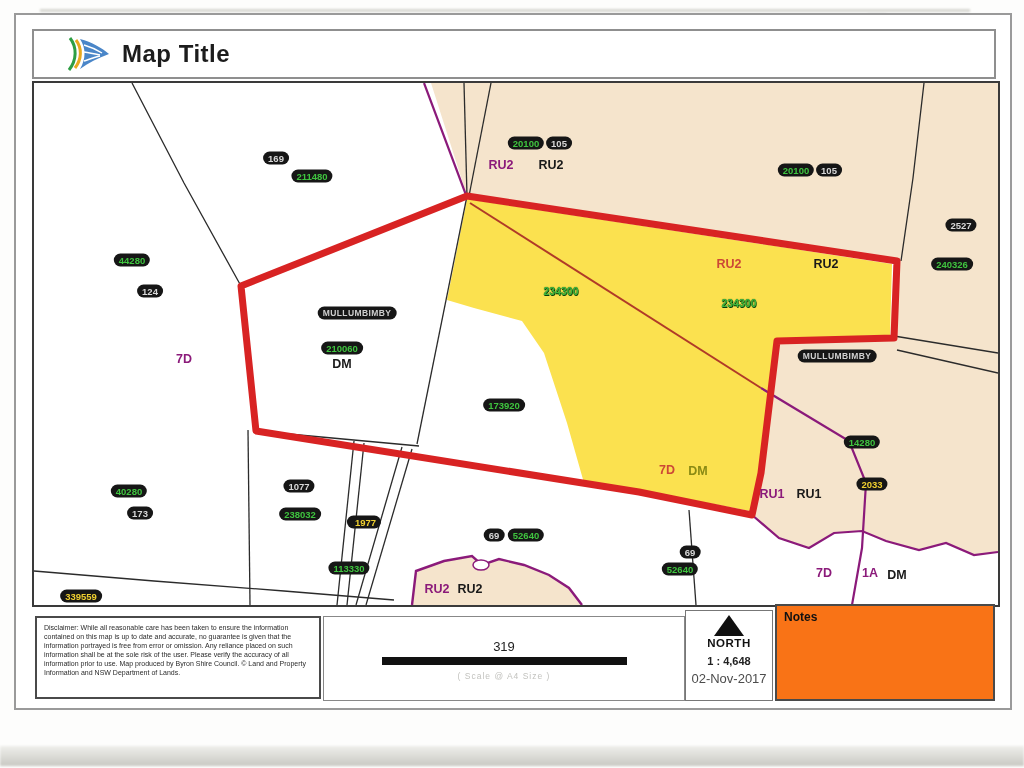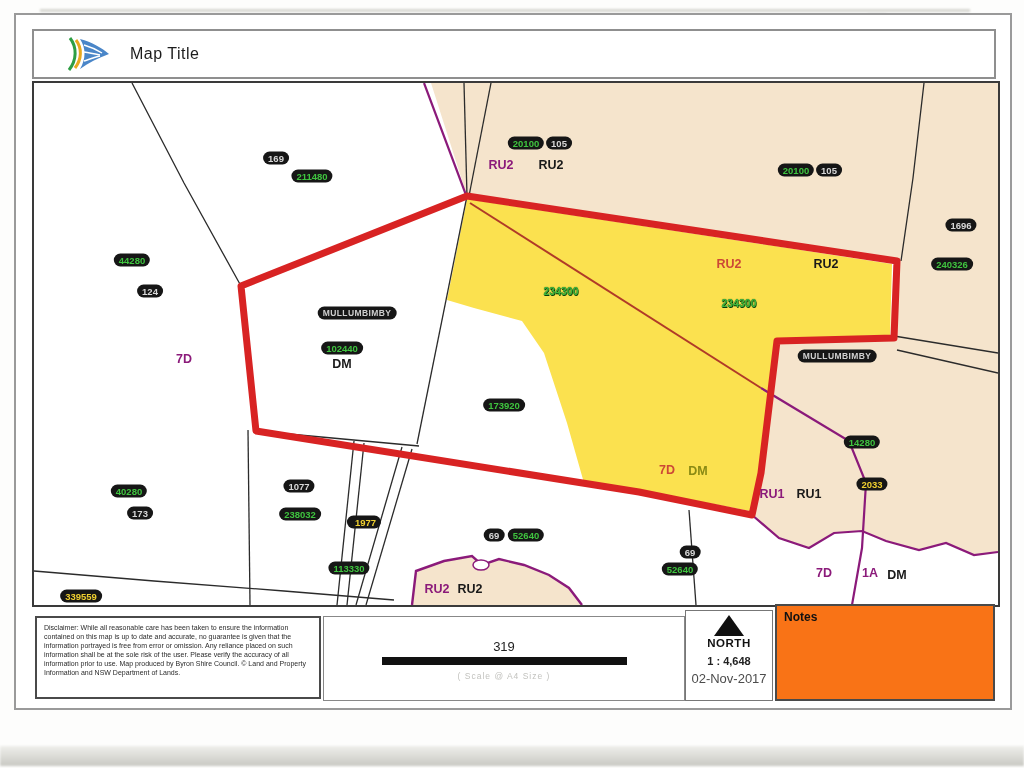--- a/index.html
+++ b/index.html
@@ -23,21 +23,21 @@
   .scan-top-line{position:absolute;left:40px;top:9px;width:930px;height:3px;background:#d8d8d2;filter:blur(1px);}
   .scan-mark{position:absolute;left:868px;top:14px;width:18px;height:5px;background:#b9b9b4;filter:blur(1px);}
   .scan-bottom-band{position:absolute;left:0;top:746px;width:1024px;height:20px;
     background:linear-gradient(#efefeb,#c9c9c3);filter:blur(1.2px);}
   
   .header-box{
     position:absolute;left:16px;top:14px;width:960px;height:46px;
     border:2px solid #8f8f8f;background:#fff;display:flex;align-items:center;
   }
   .logo{margin-left:28px;width:50px;height:38px;}
-  .header-title{margin-left:18px;font-size:16px;font-weight:normal;color:#1c1c1c;letter-spacing:.5px;}
+  .header-title{margin-left:10px;font-size:24px;font-weight:bold;color:#1c1c1c;letter-spacing:.5px;}
   
   .map-box{
     position:absolute;left:16px;top:66px;width:964px;height:522px;
     border:2px solid #3a3a3a;background:#fff;overflow:hidden;
   }
   .map-box svg{position:absolute;left:0;top:0;}
   .label-layer{position:absolute;left:0;top:0;width:964px;height:522px;}
   .lbl{position:absolute;transform:translate(-50%,-50%);white-space:nowrap;}
   .badge-green,.badge-gray,.badge-yellow,.badge-town{
     background:var(--badge-bg);border-radius:7px;padding:1px 5px;
@@ -146,27 +146,27 @@
 
     <div class="label-layer">
         <div class="lbl badge-gray" style="left: 242px; top: 75px;">169</div>
         <div class="lbl badge-green" style="left: 278px; top: 93px;">211480</div>
         <div class="lbl badge-green" style="left: 492px; top: 60px;">20100</div>
         <div class="lbl badge-gray" style="left: 525px; top: 60px;">105</div>
         <div class="lbl zone-purple" style="left: 467px; top: 82px;">RU2</div>
         <div class="lbl zone-black" style="left: 517px; top: 82px;">RU2</div>
         <div class="lbl badge-green" style="left: 762px; top: 87px;">20100</div>
         <div class="lbl badge-gray" style="left: 795px; top: 87px;">105</div>
-        <div class="lbl badge-gray" style="left: 927px; top: 142px;">1696</div>
+        <div class="lbl badge-gray" style="left: 927px; top: 142px;">2527</div>
         <div class="lbl badge-green" style="left: 918px; top: 181px;">240326</div>
         <div class="lbl badge-green" style="left: 98px; top: 177px;">44280</div>
         <div class="lbl badge-gray" style="left: 116px; top: 208px;">124</div>
         <div class="lbl zone-purple" style="left: 150px; top: 276px;">7D</div>
         <div class="lbl badge-town" style="left: 323px; top: 230px;">MULLUMBIMBY</div>
-        <div class="lbl badge-green" style="left: 308px; top: 265px;">102440</div>
+        <div class="lbl badge-green" style="left: 308px; top: 265px;">210060</div>
         <div class="lbl zone-black" style="left: 308px; top: 281px;">DM</div>
         <div class="lbl text-green" style="left: 527px; top: 208px;">234300</div>
         <div class="lbl zone-red" style="left: 695px; top: 181px;">RU2</div>
         <div class="lbl zone-black" style="left: 792px; top: 181px;">RU2</div>
         <div class="lbl text-green" style="left: 705px; top: 220px;">234300</div>
         <div class="lbl badge-town" style="left: 803px; top: 273px;">MULLUMBIMBY</div>
         <div class="lbl badge-green" style="left: 470px; top: 322px;">173920</div>
         <div class="lbl zone-red" style="left: 633px; top: 387px;">7D</div>
         <div class="lbl zone-olive" style="left: 664px; top: 388px;">DM</div>
         <div class="lbl badge-green" style="left: 828px; top: 359px;">14280</div>

